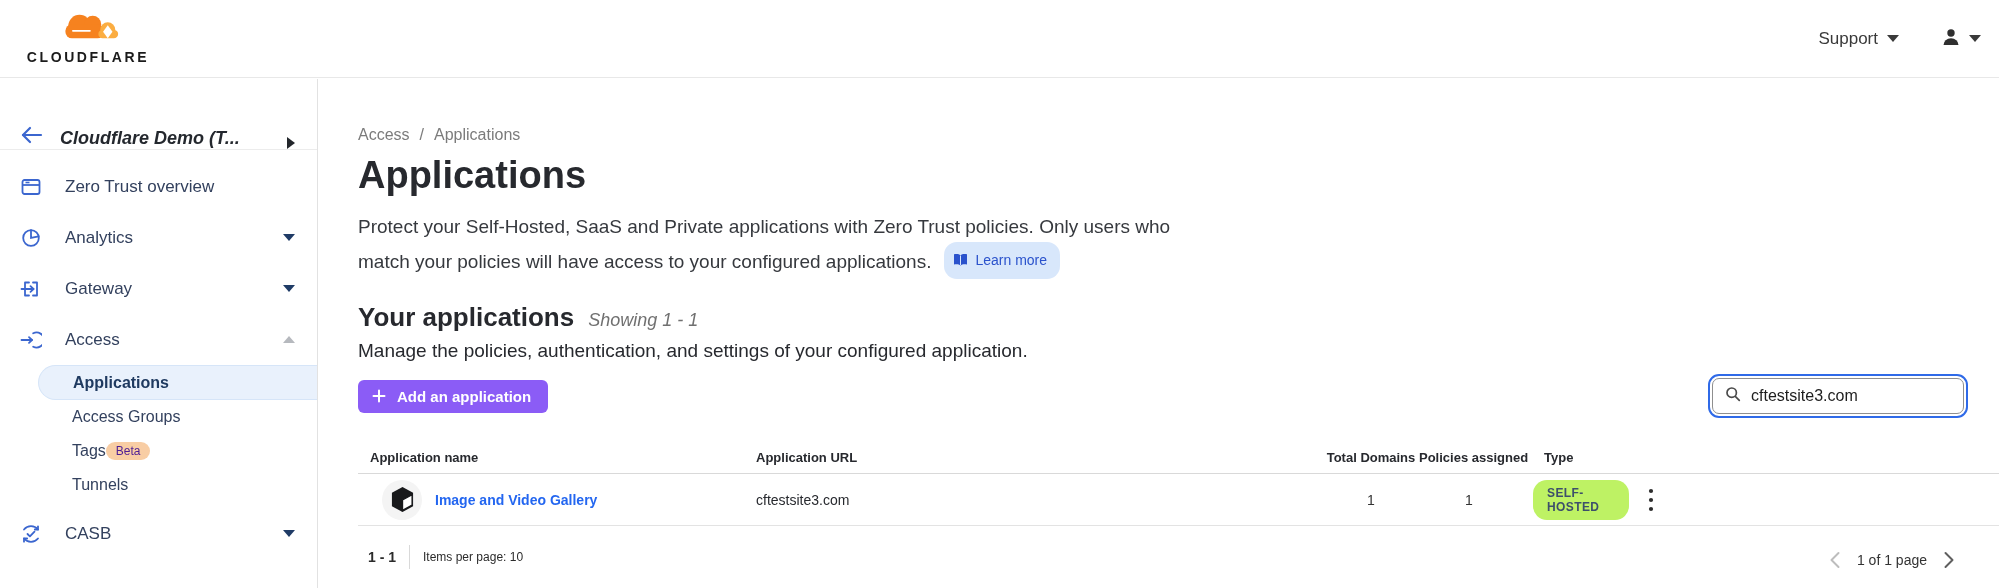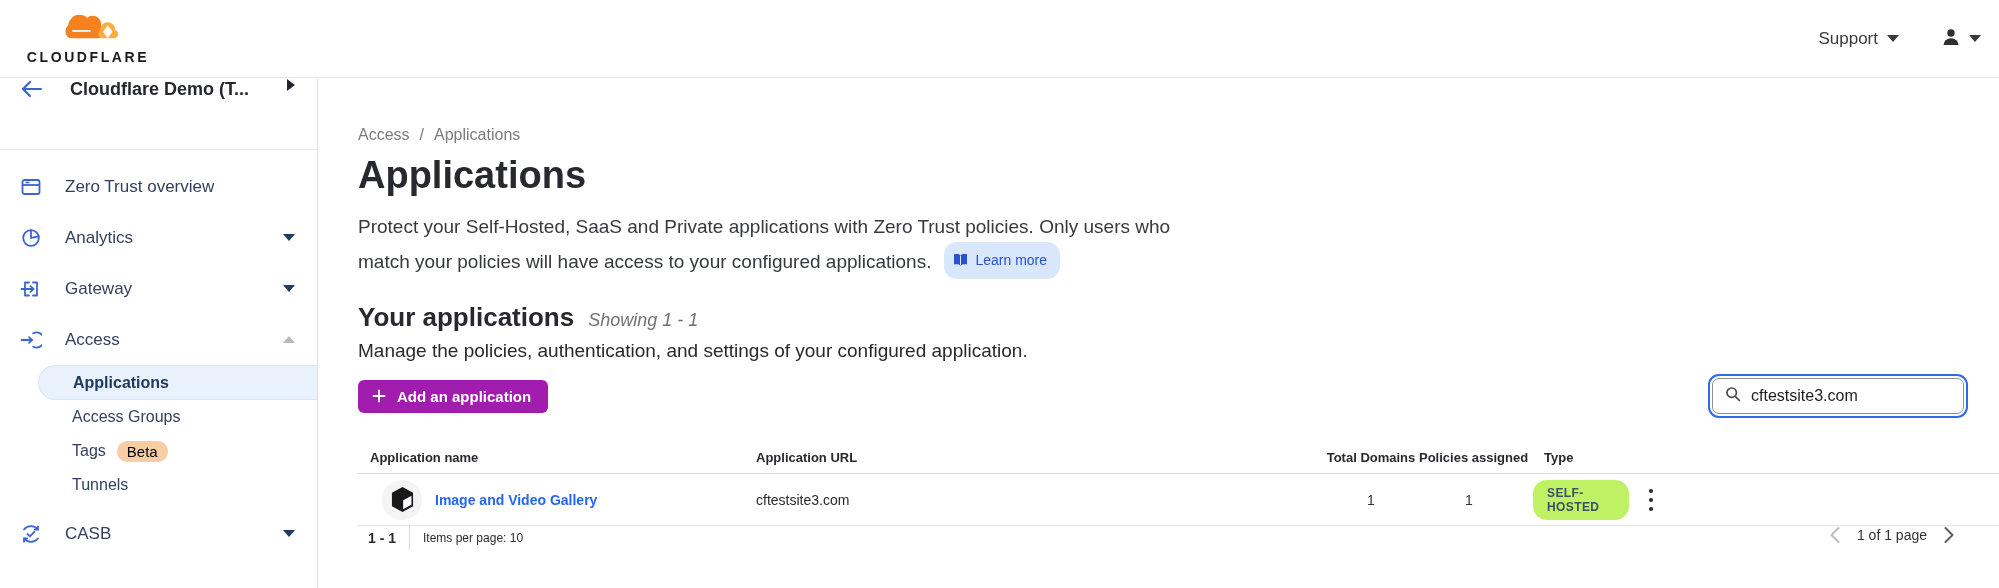--- a/index.html
+++ b/index.html
@@ -10,67 +10,67 @@
   .topbar { height:78px; border-bottom:1px solid #e8e8e8; display:flex; align-items:center; justify-content:space-between; padding:0 18px 0 20px; background:#fff; }
   .logo { display:flex; flex-direction:column; align-items:center; width:136px; cursor:pointer; }
   .logo-text { font-size:14px; font-weight:800; letter-spacing:2.6px; color:#1b1b1b; margin-top:1px; }
   .topbar-right { display:flex; align-items:center; gap:42px; }
   .support { display:flex; align-items:center; gap:9px; font-size:17px; color:#3a3a3a; cursor:pointer; }
   .user { display:flex; align-items:center; gap:8px; cursor:pointer; }
   .tri-down { width:0; height:0; border-left:6px solid transparent; border-right:6px solid transparent; border-top:7px solid #3a3a3a; }
 
   
   .sidebar { position:absolute; left:0; top:79px; bottom:0; width:318px; border-right:1px solid #e2e2e2; background:#fff; }
-  .side-head { height:71px; border-bottom:1px solid #ececec; display:flex; align-items:flex-start; padding:0 22px 0 20px; gap:26px; }
+  .side-head { height:71px; border-bottom:1px solid #ececec; display:flex; align-items:flex-end; padding:0 22px 0 20px; gap:16px;font-style:italic; }
   .side-head-name { font-size:18px; font-weight:700; color:#24282e; white-space:nowrap; }
   .expand-tri { margin-left:auto; width:0; height:0; border-top:6px solid transparent; border-bottom:6px solid transparent; border-left:8px solid #22262b; cursor:pointer; }
   .nav { padding-top:11px; }
   .nav-item { height:51px; display:flex; align-items:center; padding:0 20px; gap:23px; position:relative; cursor:pointer; }
   .nav-ico { width:22px; height:22px; display:flex; align-items:center; justify-content:center; flex:none; }
   .nav-label { font-size:17px; color:#33415e; }
   .caret { position:absolute; right:22px; }
   .caret-down-dark { width:0; height:0; border-left:6px solid transparent; border-right:6px solid transparent; border-top:7px solid #1f3b66; }
   .caret-up-gray { width:0; height:0; border-left:6px solid transparent; border-right:6px solid transparent; border-bottom:7px solid #b6b9be; }
   .sub-item { height:34px; display:flex; align-items:center; padding-left:72px; font-size:16px; color:#33415e; cursor:pointer; }
   .sub-item.selected { height:35px; margin-left:38px; padding-left:34px; background:#e9f1fc; border:1px solid #d6e5f8; border-right:none; border-radius:18px 0 0 18px; font-weight:700; color:#1f3a60; }
-  .beta-badge { margin-left:11px; background:#f8cda4; color:#000000; font-size:15px; padding:2px 10px; border-radius:10px; }
+  .beta-badge { background:#f8cda4; color:#4c1d95; font-size:12px; padding:2px 10px; border-radius:10px; }
   .casb-gap { margin-top:6px; }
 
   
   .main { position:absolute; left:319px; top:79px; right:0; bottom:0; padding:47px 31px 0 39px; overflow:hidden; }
   .breadcrumb { display:flex; align-items:center; gap:10px; font-size:16px; color:#7b7b7b; }
   .crumb { cursor:pointer; }
   .page-title { margin-top:9px; font-size:38px; font-weight:700; color:#27292e; line-height:44px; }
   .desc { margin-top:15px; font-size:19px; color:#36393e; line-height:30px; }
   .learn-more { display:inline-flex; align-items:center; gap:7px; background:#d8e7fb; color:#2a52cc; font-size:14px; padding:3px 13px 4px 9px; border-radius:13px; margin-left:13px; vertical-align:1px; cursor:pointer; }
   .section-head { margin-top:23px; display:flex; align-items:baseline; gap:14px; }
   .section-title { font-size:26px; font-weight:700; color:#27292e; }
   .showing { font-size:18px; font-style:italic; color:#707070; }
   .section-sub { margin-top:7px; font-size:19px; color:#27292e; }
   .controls { margin-top:16px; display:flex; align-items:center; justify-content:space-between; }
-  .add-btn { display:flex; align-items:center; gap:10px; background:#a21caf; border:none; color:#fff; font-family:inherit; font-size:15px; font-weight:700; height:33px; padding:0 17px 0 13px; border-radius:6px; cursor:pointer; }
+  .add-btn { display:flex; align-items:center; gap:10px; background:#8b5cf6; border:none; color:#fff; font-family:inherit; font-size:15px; font-weight:700; height:33px; padding:0 17px 0 13px; border-radius:6px; cursor:pointer; }
   .search-wrap { width:252px; height:36px; border:1px solid #8f8f8f; border-radius:7px; outline:2px solid #2f6ae8; outline-offset:2px; display:flex; align-items:center; gap:10px; padding:0 12px; margin-right:4px; background:#fff; }
   .search-wrap input { border:none; outline:none; font-family:inherit; font-size:16px; color:#1d1d1d; width:100%; background:transparent; }
 
   
   .table { margin-top:27px; margin-right:-31px; }
   .tgrid { display:grid; grid-template-columns:398px 567px 96px 100px 110px 44px auto; align-items:center; }
   .thead { height:33px; border-bottom:1px solid #d9d9d9; font-size:13px; font-weight:700; color:#27292e; }
   .th-name { padding-left:12px; }
   .th-center { text-align:center; white-space:nowrap; }
   .trow { height:52px; border-bottom:1px solid #e3e3e3; font-size:13px; }
   .cell-name { display:flex; align-items:center; gap:13px; padding-left:24px; }
   .app-ico { width:40px; height:40px; border-radius:50%; background:#f4f4f4; display:flex; align-items:center; justify-content:center; flex:none; }
   .app-link { color:#2366f0; font-weight:700; font-size:14px; cursor:pointer; }
   .num-cell { text-align:center; color:#333; font-size:14px; }
   .type-badge { display:inline-block; background:#bef264; color:#3d4f6b; font-weight:700; font-size:12px; letter-spacing:.4px; padding:6px 14px; border-radius:14px; }
   .kebab { display:flex; align-items:center; justify-content:center; cursor:pointer; height:100%; }
 
   
-  .pager { height:43px; display:flex; align-items:flex-start; justify-content:space-between; margin-right:-31px; padding:0 44px 0 10px; }
+  .pager { height:43px; display:flex; align-items:flex-end; justify-content:space-between; margin-right:-31px; padding:0 44px 0 10px; }
   .pager-left { display:flex; align-items:center; gap:13px; }
   .range { font-size:14px; font-weight:700; color:#2b2b2b; }
   .pager-div { width:1px; height:24px; background:#d9d9d9; }
   .per-page { font-size:12px; color:#2b2b2b; }
   .pager-right { display:flex; align-items:center; gap:16px; }
   .page-status { font-size:14px; color:#333; }
   .chev { cursor:pointer; display:flex; align-items:center; }
 </style>
 </head>
 <body>

